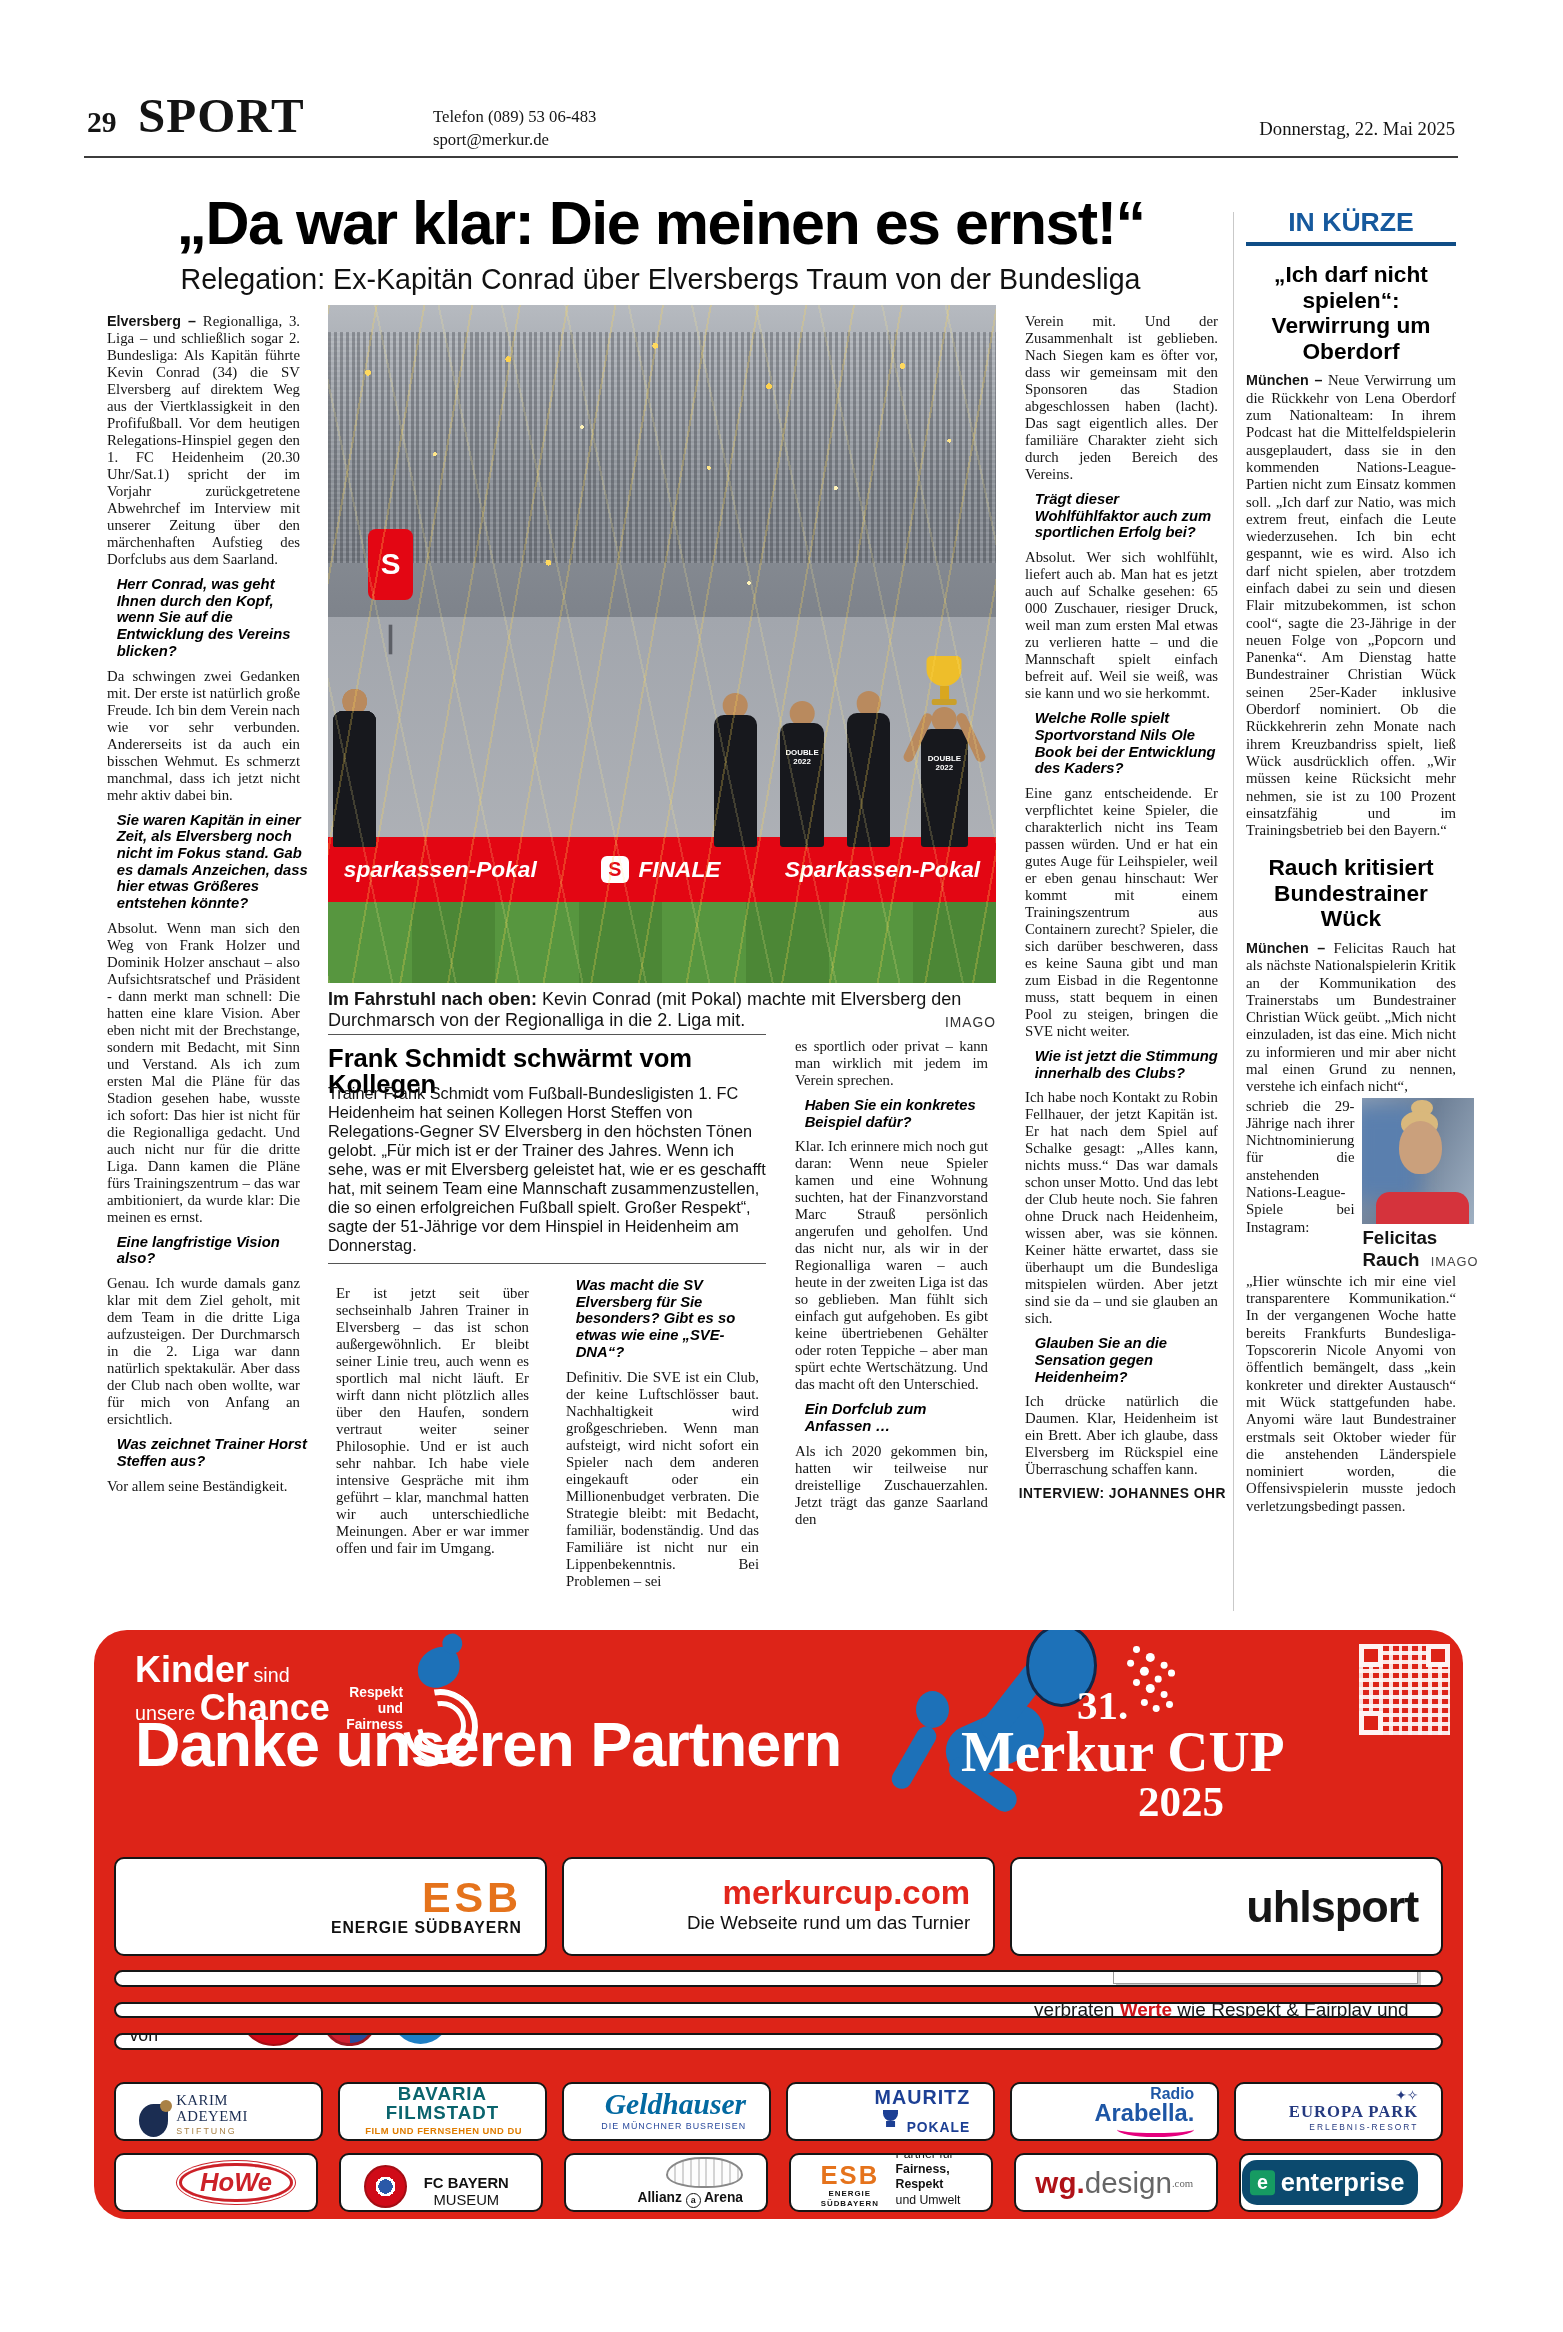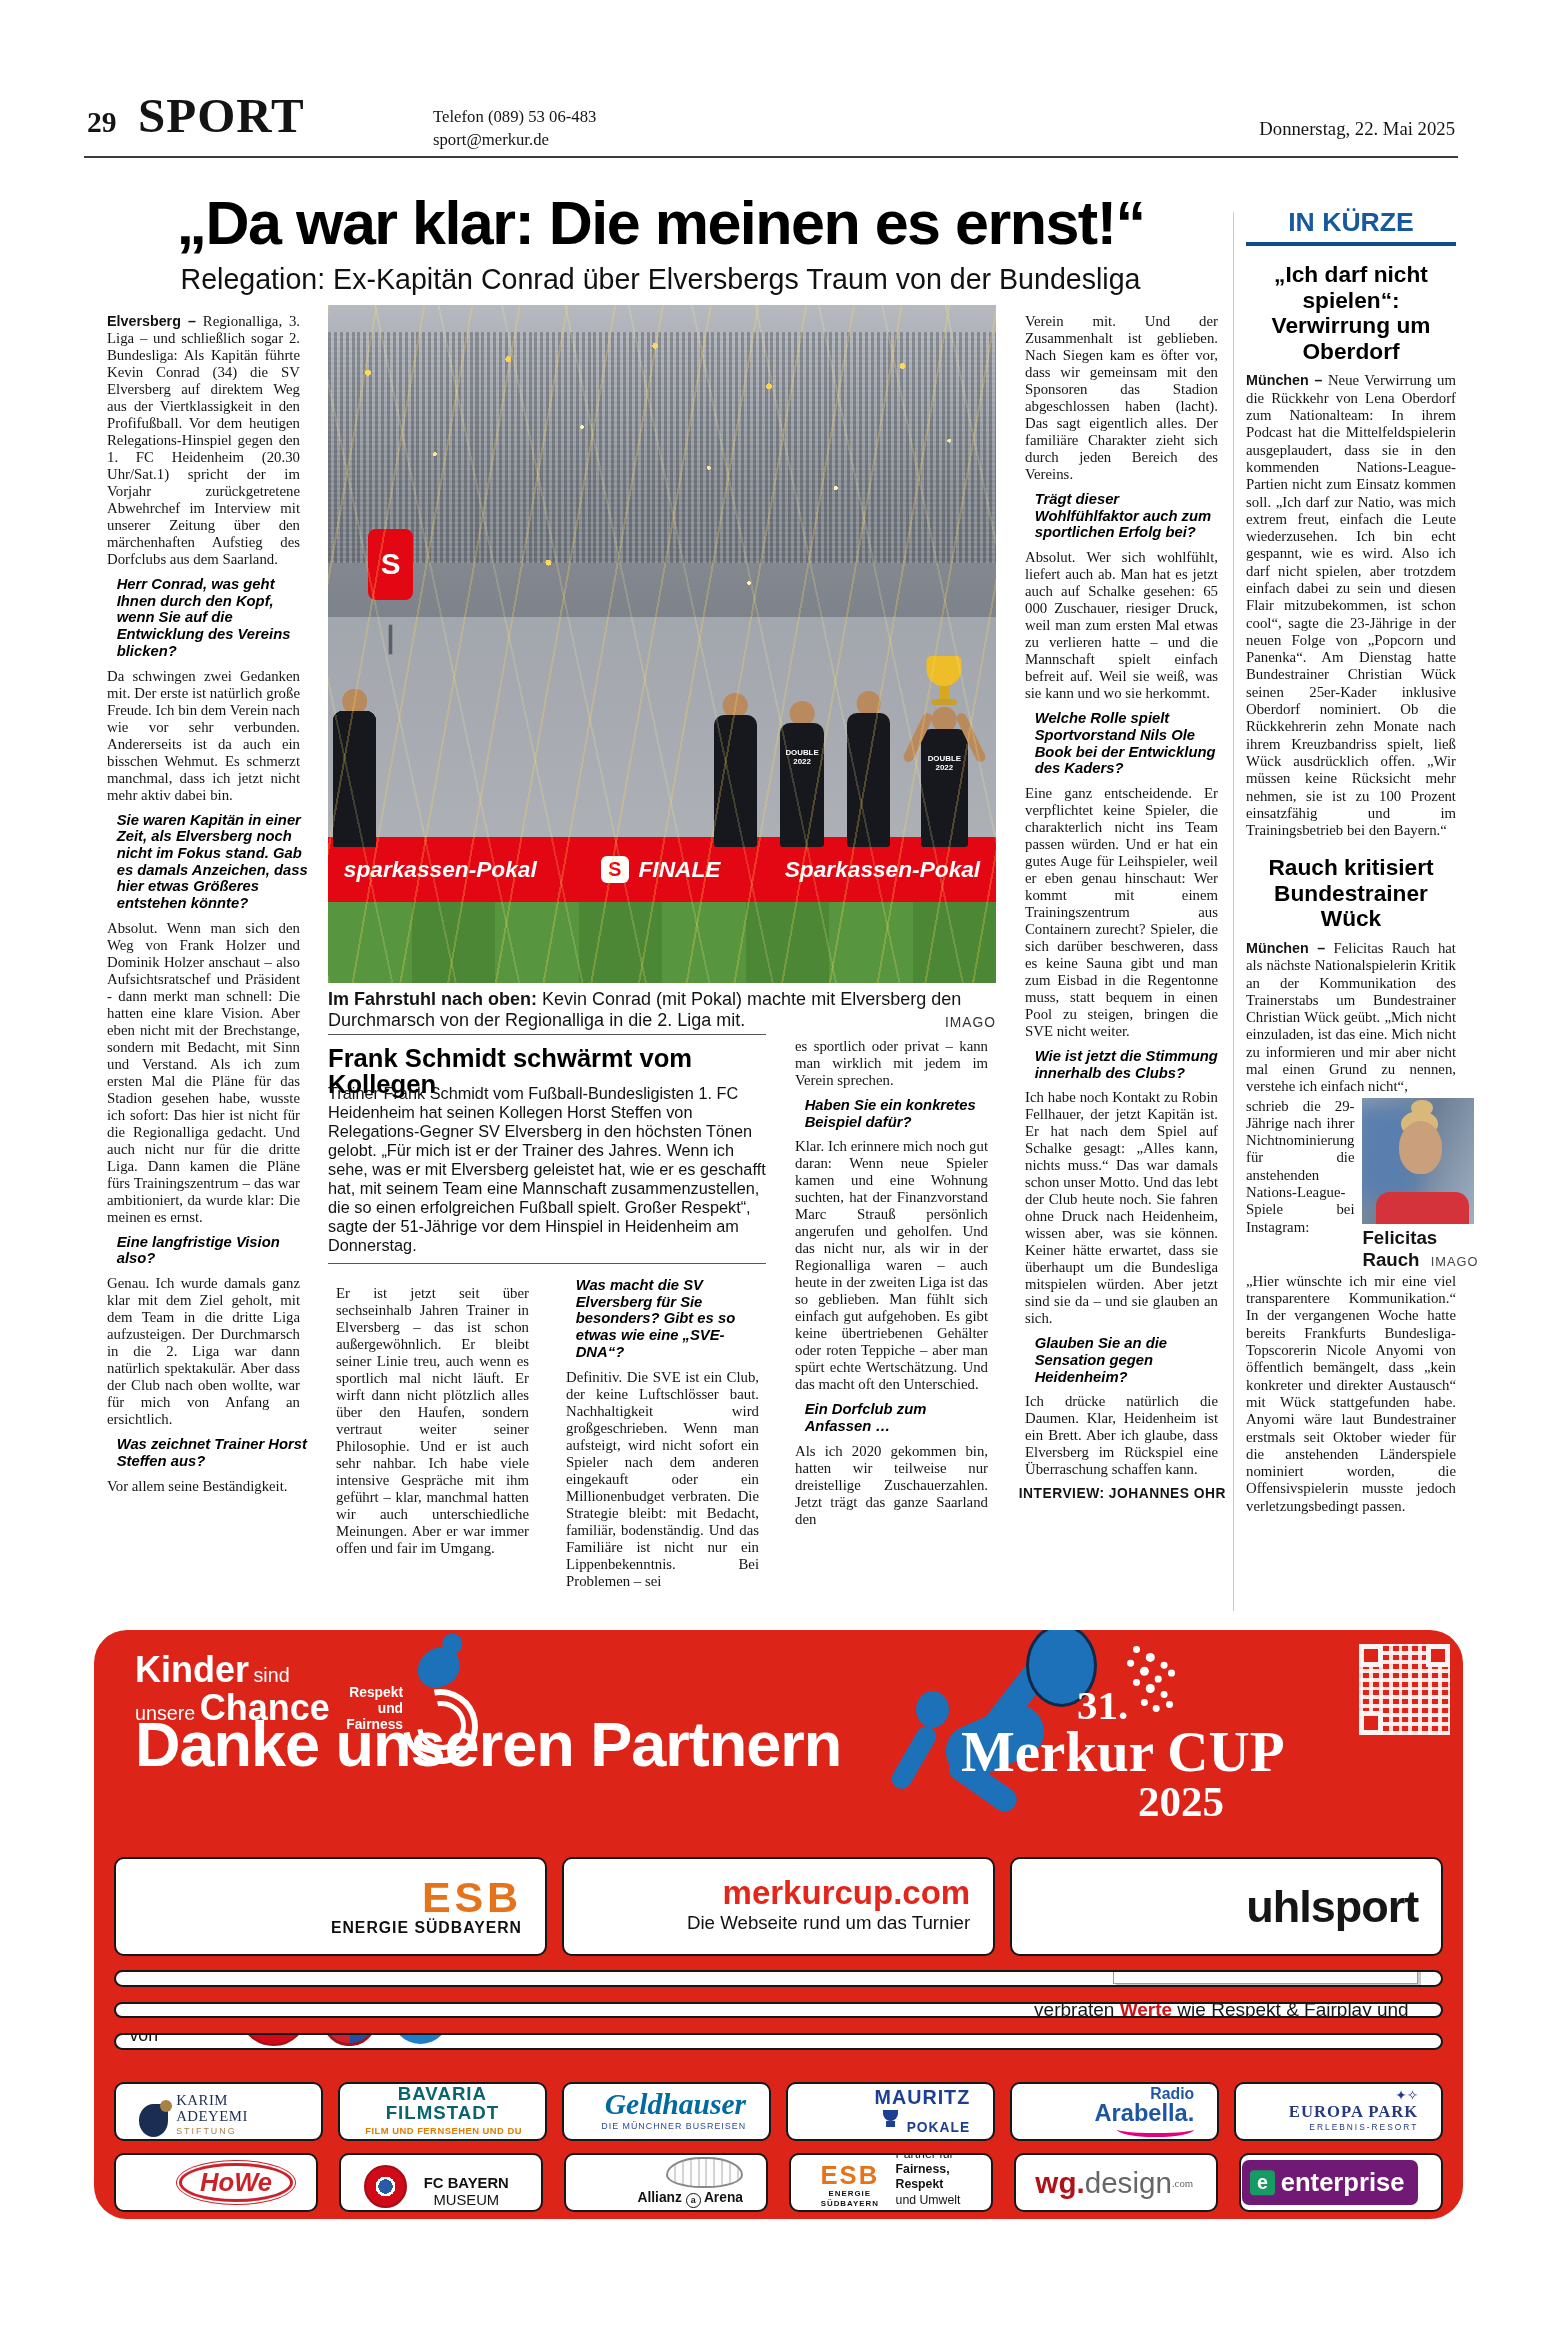--- a/index.html
+++ b/index.html
@@ -230,21 +230,21 @@
   .arena-txt .circ{display:inline-block;width:12.8px;height:12.8px;border:1.5px solid #111;border-radius:50%;
      font:700 8.9px/12.8px "Liberation Sans",sans-serif;vertical-align:-1px;}
   .esbp{flex-direction:row;gap:9.9px;}
   .esbp .logo .esb-big{font-size:25.6px;letter-spacing:2px;}
   .esbp .logo .esb-sub{font-size:7.9px;}
   .esbp .txt{font:400 12.3px/1.25 "Liberation Sans",sans-serif;text-align:left;color:#111;}
   .esbp .txt b{display:block;}
   .wg .wgl{font:700 29.6px/1 "Liberation Sans",sans-serif;color:#b01218;display:inline;}
   .wg .wgr{font:400 29.6px/1 "Liberation Sans",sans-serif;color:#666;display:inline;}
   .wg sup{font-size:10.8px;color:#666;}
-  .ent{background:#701a75;border-radius:7px;color:#fff;font:700 25.6px/1 "Liberation Sans",sans-serif;
+  .ent{background:#0c4a6e;border-radius:15px;color:#fff;font:700 25.6px/1 "Liberation Sans",sans-serif;
      padding:9.9px 13.8px 9.9px 39px;position:relative;}
   .ent::before{content:"e";position:absolute;left:7.9px;top:50%;transform:translateY(-50%);width:25.6px;height:25.6px;
      background:#169b62;color:#fff;border-radius:3.9px;font:700 19.7px/25.6px "Liberation Sans",sans-serif;text-align:center;}
 </style>
 </head>
 <body>
 
 <div class="page">
 
   <div class="abs pagenum">29</div>

